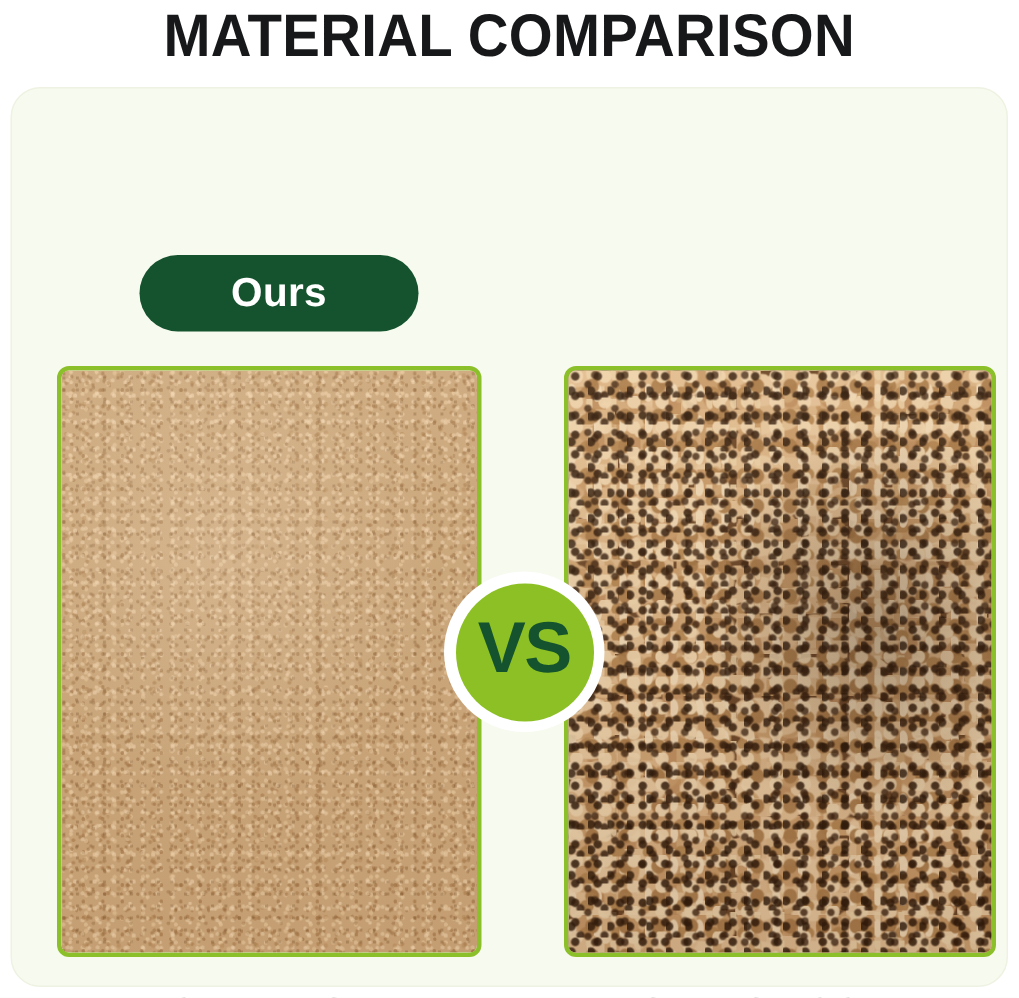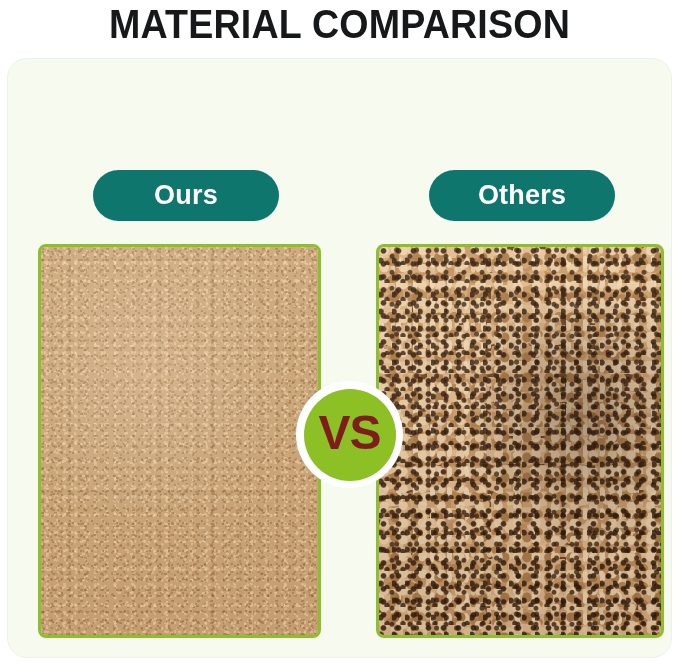--- a/index.html
+++ b/index.html
@@ -54,21 +54,21 @@
     border-radius: 20px;
     border: 1px solid #eef2e2;
     box-sizing: border-box;
   }
 
   
   .badge {
     position: absolute;
     height: 51px;
     border-radius: 26px;
-    background: #0f766e;
+    background: #14532d;
     color: #ffffff;
     font-size: 27px;
     font-weight: bold;
     display: flex;
     align-items: center;
     justify-content: center;
     letter-spacing: 0.2px;
     box-sizing: border-box;
   }
   .badge-ours   { left: 85px;  top: 111px; width: 186px; }
@@ -189,21 +189,21 @@
     display: flex;
     align-items: center;
     justify-content: center;
     box-sizing: border-box;
   }
   .vs-circle {
     width: 92px;
     height: 92px;
     border-radius: 50%;
     background: #8cc024;
-    color: #7f1d1d;
+    color: #14532d;
     display: flex;
     align-items: center;
     justify-content: center;
     font-size: 48px;
     font-weight: bold;
     letter-spacing: -1px;
     line-height: 1;
     padding-bottom: 3px;
     box-sizing: border-box;
   }
@@ -229,21 +229,20 @@
 <body>
 
 <div id="infographic">
 
   <div class="title">MATERIAL COMPARISON</div>
 
   <div class="card">
 
     <div class="badge badge-ours">Ours</div>
 
-    <div class="badge badge-others">Others</div>
 
     <div class="panel panel-left">
       <div class="tex tex-dense"></div>
       <div class="tex tex-dense-2"></div>
       <div class="tex tex-dense-shade"></div>
     </div>
 
     <div class="panel panel-right">
       <div class="tex tex-sparse"></div>
       <div class="tex tex-sparse-2"></div>

